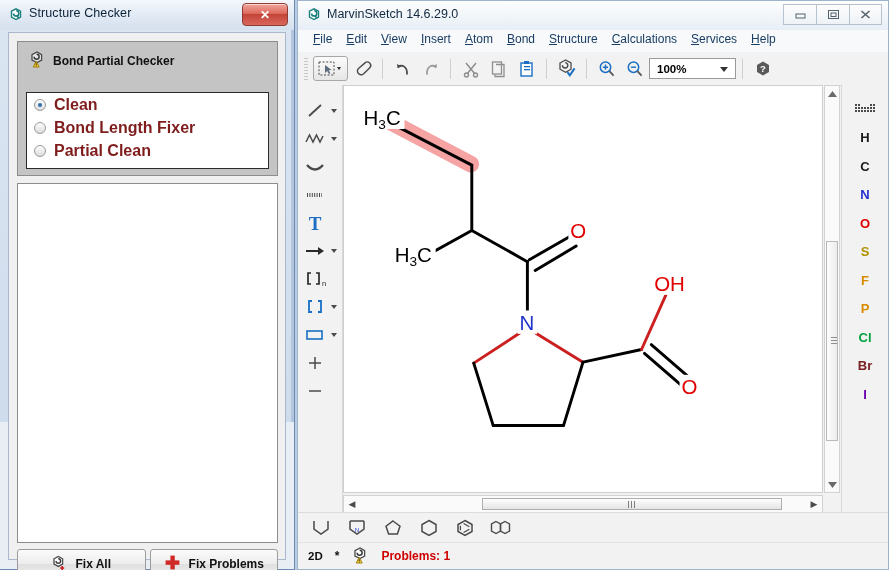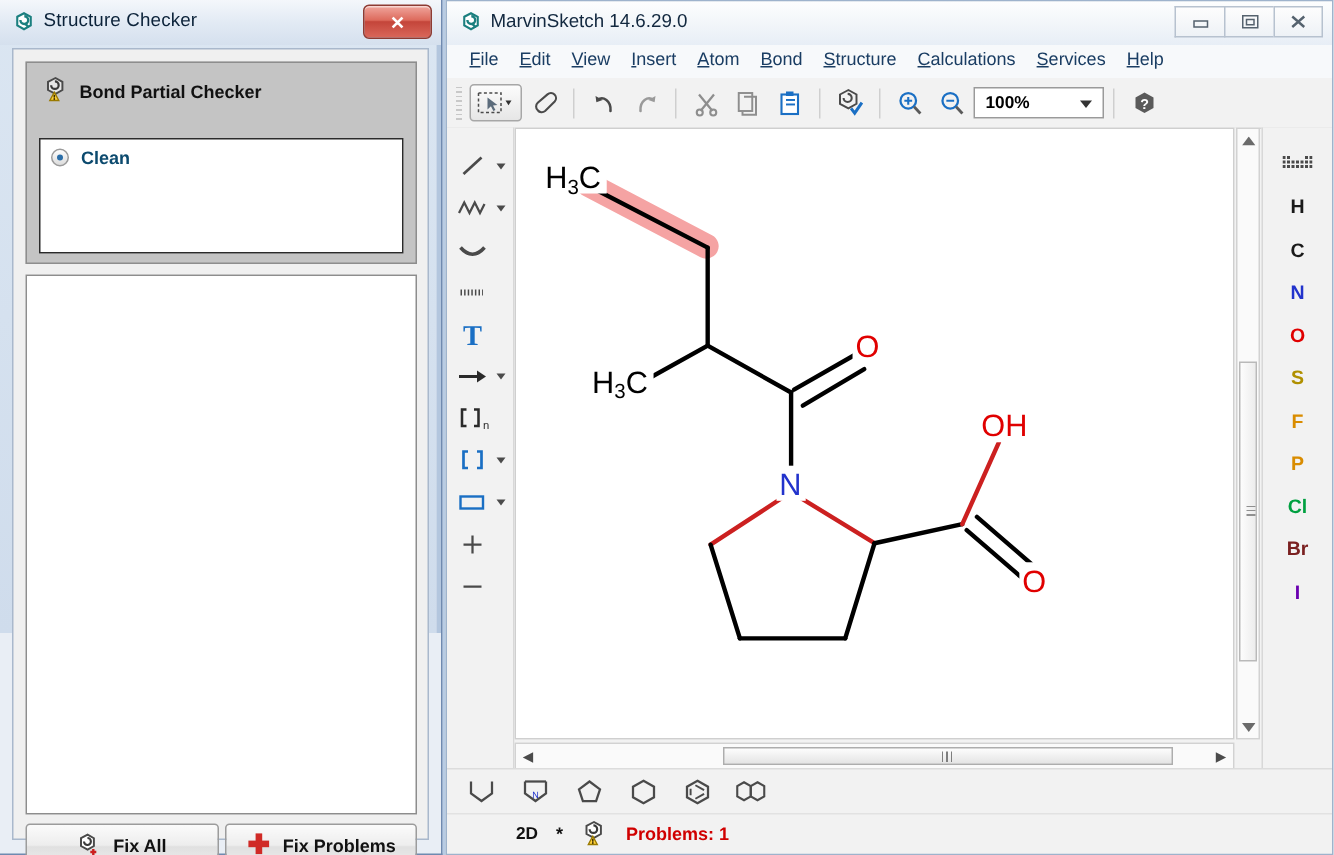--- a/index.html
+++ b/index.html
@@ -72,21 +72,21 @@
   }
   .radio{
     width:12px;height:12px;border-radius:50%;box-sizing:border-box;
     background:linear-gradient(to bottom,#fdfdfd,#dcdcdc);
     border:1px solid #9a9a9a;position:relative;flex:0 0 auto;
   }
   .radio.on::after{
     content:"";position:absolute;left:3px;top:3px;width:4px;height:4px;
     border-radius:50%;background:#2b6ea8;
   }
-  .option-label{font-weight:bold;font-size:12px;color:#0c4a6e;}
+  .option-label{font-weight:bold;font-size:16px;color:#7f1d1d;}
 
   
   #detail-list{
     position:absolute;left:8px;top:150px;width:261px;height:360px;
     background:#fff;border:1px solid #8d8d8d;box-sizing:border-box;
   }
 
   
   #checker-buttons{
     position:absolute;left:8px;top:516px;width:261px;height:30px;
@@ -237,21 +237,21 @@
     position:absolute;left:0;right:0;bottom:26px;height:30px;
     background:#f2f2f2;border-top:1px solid #dcdcdc;
     display:flex;align-items:center;padding-left:10px;gap:10px;
   }
   .tpl{width:26px;height:22px;display:flex;align-items:center;justify-content:center;cursor:pointer;}
   #mv-status{
     position:absolute;left:0;right:0;bottom:0;height:26px;
     background:#f2f2f2;border-top:1px solid #e2e2e2;
     display:flex;align-items:center;padding-left:10px;gap:12px;
   }
-  #status-2d{font-weight:bold;font-size:11.5px;color:#111;margin-left:36px;}
+  #status-2d{font-weight:bold;font-size:11.5px;color:#111;}
   #status-star{font-weight:bold;font-size:12px;color:#111;}
   #status-problems{font-weight:bold;font-size:12px;color:#d00000;}
 </style>
 </head>
 <body>
 
 <div id="root">
 
   <div id="checker-window">
     <div id="checker-frame">
@@ -282,20 +282,28 @@
               </svg>
             </span>
             <span class="label">Bond Partial Checker</span>
           </div>
 
 
           <div id="option-list">
             <div class="option-row">
               <span class="radio on"></span>
               <span class="option-label">Clean</span>
+            </div>
+            <div class="option-row">
+              <span class="radio"></span>
+              <span class="option-label">Bond Length Fixer</span>
+            </div>
+            <div class="option-row">
+              <span class="radio"></span>
+              <span class="option-label">Partial Clean</span>
             </div>
           </div>
         </div>
 
         <div id="detail-list"></div>
 
         <div id="checker-buttons">
           <div class="dlg-btn">
             <span>
               <svg width="16" height="16" viewBox="0 0 16 16">

